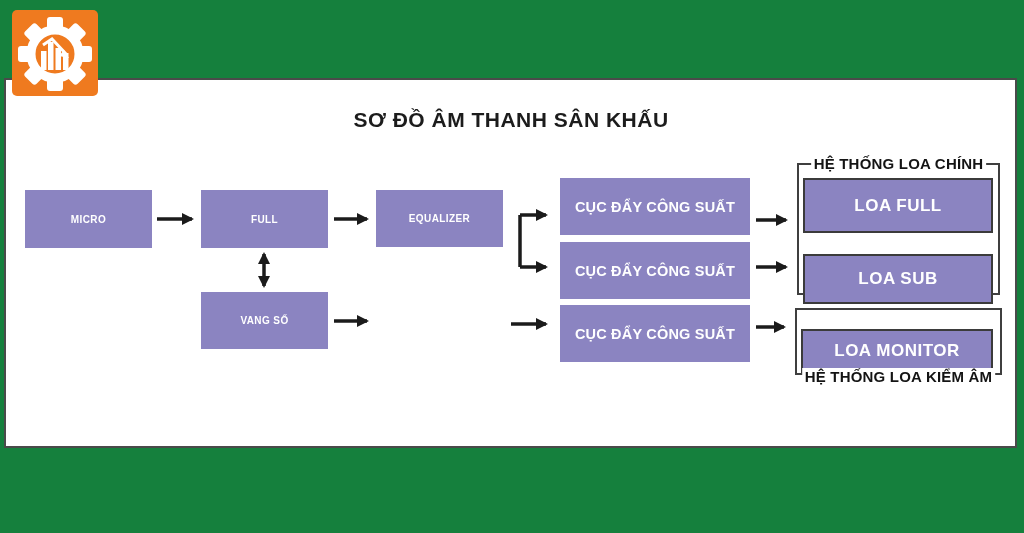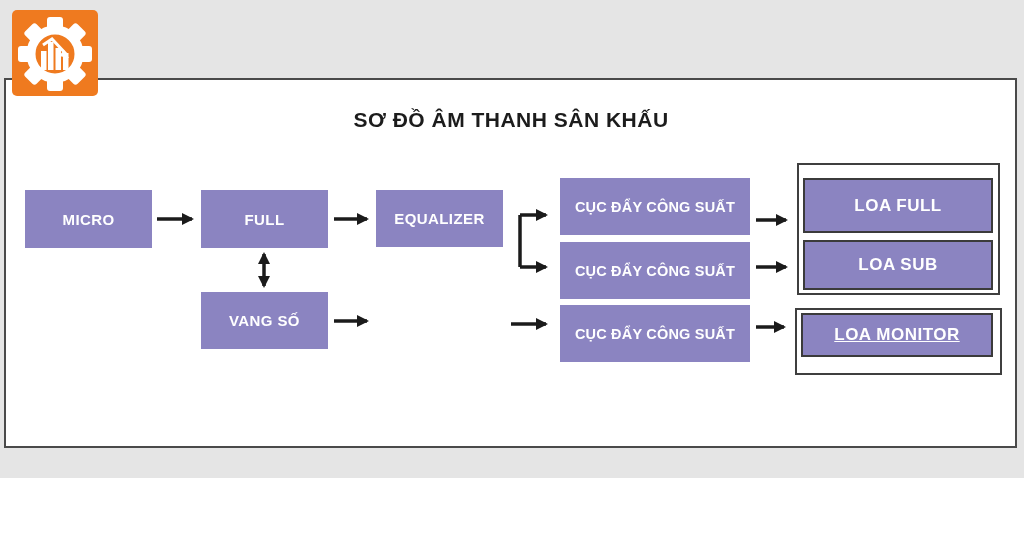--- a/index.html
+++ b/index.html
@@ -1,36 +1,36 @@
 <!DOCTYPE html>
 <html><head>
 <meta charset="utf-8">
 <style>
   html,body{margin:0;padding:0;background:#ffffff;}
   .canvas{
-    position:relative;width:1024px;height:478px;background:#e5e5e5;overflow:hidden;
+    position:relative;width:1024px;height:533px;background:#15803d;overflow:hidden;
     font-family:"Liberation Sans","DejaVu Sans",sans-serif;
   }
   .frame{
     position:absolute;left:4px;top:78px;width:1013px;height:370px;
     border:2px solid #4a4a4a;background:#ffffff;box-sizing:border-box;
   }
   .logo{
     position:absolute;left:12px;top:10px;width:86px;height:86px;
     background:#ef7a1f;border-radius:5px;z-index:5;
     display:flex;align-items:center;justify-content:center;
   }
   .title{
     position:absolute;left:4px;top:108px;width:1014px;text-align:center;
     font-size:21px;font-weight:bold;color:#1c1c1c;letter-spacing:.5px;z-index:2;
   }
   .node{
     position:absolute;background:#8b84c1;color:#ffffff;
     display:flex;align-items:center;justify-content:center;
-    font-weight:bold;font-size:15px;letter-spacing:.4px;
+    font-weight:bold;font-size:10px;letter-spacing:.4px;
     box-sizing:border-box;z-index:2;text-align:center;white-space:nowrap;
   }
   .n-micro{left:25px;top:190px;width:127px;height:58px;}
   .n-mixer{left:201px;top:190px;width:127px;height:58px;}
   .n-equalizer{left:376px;top:190px;width:127px;height:57px;}
   .n-vangso{left:201px;top:292px;width:127px;height:57px;}
   .n-crossover{left:376px;top:292px;width:127px;height:57px;}
   .n-amp{font-size:14.5px;letter-spacing:.2px;text-align:center;}
   .n-amp1{left:560px;top:178px;width:190px;height:57px;}
   .n-amp2{left:560px;top:242px;width:190px;height:57px;}
@@ -47,22 +47,22 @@
     font-size:15px;font-weight:bold;color:#141414;letter-spacing:.2px;z-index:3;
   }
   .label-top{top:-10px;}
   .label-bottom{bottom:-12px;}
   .speaker{
     position:absolute;background:#8b84c1;color:#ffffff;border:2px solid #3b3b3b;
     display:flex;align-items:center;justify-content:center;
     font-weight:bold;font-size:17px;letter-spacing:.5px;box-sizing:border-box;
   }
   .s-full{left:4px;top:13px;width:190px;height:55px;}
-  .s-sub{left:4px;top:75px;width:190px;height:50px;}
-  .s-monitor{left:4px;top:3px;width:192px;height:44px;text-decoration:underline;}
+  .s-sub{left:4px;top:89px;width:190px;height:50px;}
+  .s-monitor{left:4px;top:19px;width:192px;height:44px;}
   .arrows{position:absolute;left:0;top:0;width:1024px;height:533px;z-index:4;pointer-events:none;}
 </style>
 </head>
 <body>
 
 <div class="canvas">
 
   <div class="frame"></div>
 
   <div class="logo">
@@ -95,25 +95,27 @@
 
   <div class="node n-micro">MICRO</div>
   <div class="node n-mixer">FULL</div>
   <div class="node n-vangso">VANG SỐ</div>
   <div class="node n-equalizer">EQUALIZER</div>
   <div class="node n-amp n-amp1">CỤC ĐẨY CÔNG SUẤT</div>
   <div class="node n-amp n-amp2">CỤC ĐẨY CÔNG SUẤT</div>
   <div class="node n-amp n-amp3">CỤC ĐẨY CÔNG SUẤT</div>
 
   <div class="group g-main">
+    <span class="group-label label-top">HỆ THỐNG LOA CHÍNH</span>
     <div class="speaker s-full">LOA FULL</div>
     <div class="speaker s-sub">LOA SUB</div>
   </div>
 
   <div class="group g-monitor">
+    <span class="group-label label-bottom">HỆ THỐNG LOA KIỂM ÂM</span>
     <div class="speaker s-monitor">LOA MONITOR</div>
   </div>
 
   <svg class="arrows" viewBox="0 0 1024 533">
     <defs>
       <marker id="ah" markerUnits="userSpaceOnUse" markerWidth="14" markerHeight="14" refX="11" refY="7" orient="auto-start-reverse">
         <path d="M1,1 L13,7 L1,13 z" fill="#1b1b1b"></path>
       </marker>
     </defs>
     <g stroke="#1b1b1b" stroke-width="3.5" fill="none">

